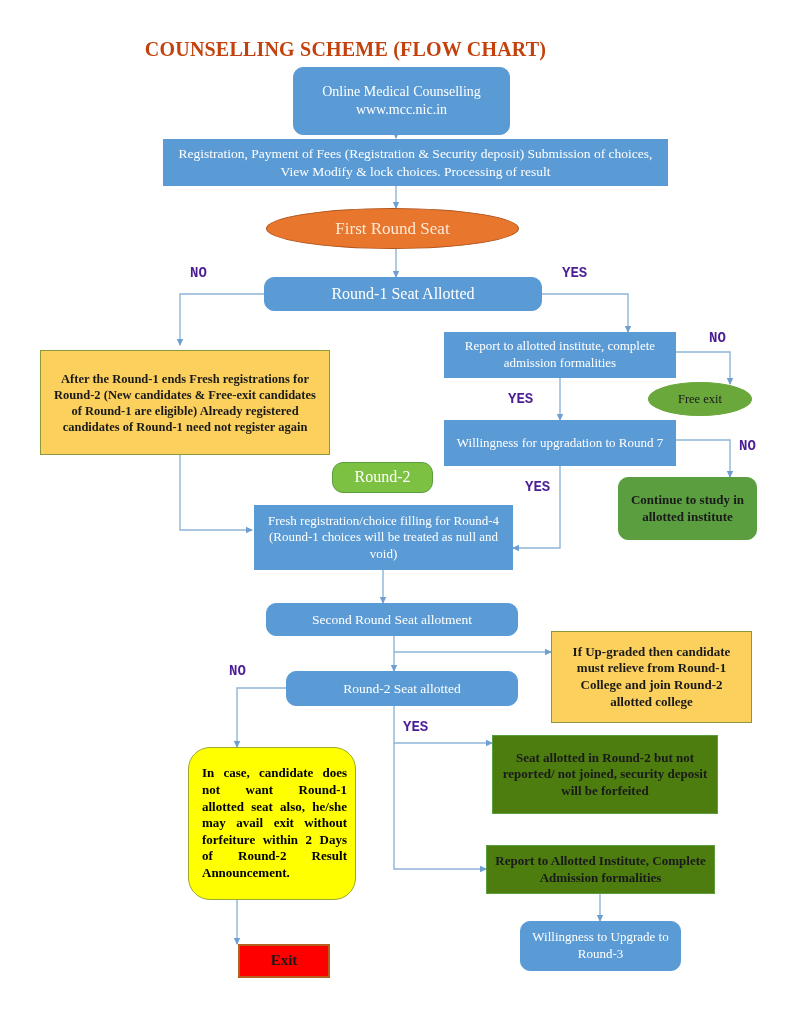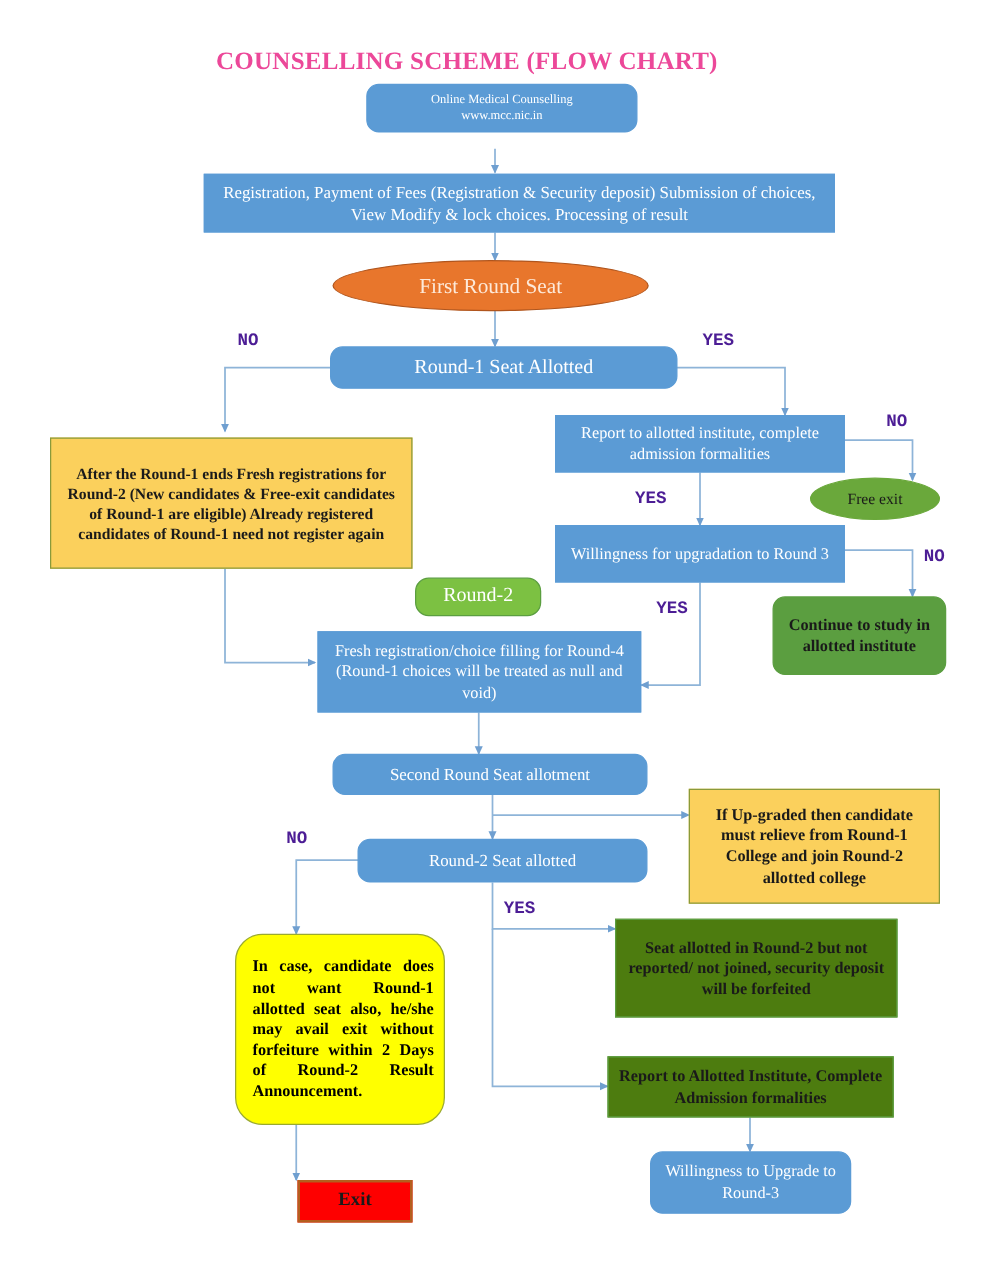--- a/index.html
+++ b/index.html
@@ -85,23 +85,22 @@
     font-family: Liberation Mono, monospace;
   }
   #title {
     position: absolute;
     left: 0;
     top: 38px;
     width: 691px;
     text-align: center;
     font-size: 20px;
     font-weight: bold;
-    color: #ec4899;
+    color: #c2410c;
     letter-spacing: 0.2px;
-    margin-left: 28px;
   }
   .inner { padding: 0 8px; width: 100%; }
   .justify { text-align: justify; text-align-last: justify; padding-left: 13px; }
   svg.wires {
     position: absolute;
     left: 0; top: 0;
     width: 791px;
     height: 1024px;
     pointer-events: none;
   }
@@ -152,21 +151,21 @@
       <path d="M394,706 L394,743 L492,743"></path>
 
       <path d="M394,743 L394,869 L486,869"></path>
 
       <path d="M600,894 L600,921"></path>
 
       <path d="M237,900 L237,944"></path>
     </g>
   </svg>
 
-  <div class="node blue blue-round" style="left:293px; top:67px; width:217px; height:39px; font-size:10px;justify-content:center;">
+  <div class="node blue blue-round" style="left:293px; top:67px; width:217px; height:68px; font-size:14px;justify-content:center;">
     <div class="inner">
       <span>Online Medical Counselling</span><br>
       <span>www.mcc.nic.in</span>
     </div>
   </div>
 
   <div class="node blue" style="left:163px; top:139px; width:505px; height:47px; font-size:13.5px;">
     <div class="inner">Registration, Payment of Fees (Registration &amp; Security deposit) Submission of choices, View Modify &amp; lock choices. Processing of result</div>
   </div>
 
@@ -190,21 +189,21 @@
   </div>
 
   <div class="label" style="left:709px; top:330px; font-size:14px;">NO</div>
   <div class="label" style="left:508px; top:391px; font-size:14px;">YES</div>
 
   <div class="node green-ellipse ellipse" style="left:648px; top:382px; width:104px; height:34px; font-size:12.5px;">
     <div class="inner">Free exit</div>
   </div>
 
   <div class="node blue" style="left:444px; top:420px; width:232px; height:46px; font-size:13px;">
-    <div class="inner">Willingness for upgradation to Round 3</div>
+    <div class="inner">Willingness for upgradation to Round 7</div>
   </div>
 
   <div class="label" style="left:739px; top:438px; font-size:14px;">NO</div>
   <div class="label" style="left:525px; top:479px; font-size:14px;">YES</div>
 
   <div class="node green-dark" style="left:618px; top:477px; width:139px; height:63px; font-size:13px;font-weight:bold;">
     <div class="inner">Continue to study in allotted institute</div>
   </div>
 
   <div class="node green-pill" style="left:332px; top:462px; width:101px; height:31px; font-size:16px;">

